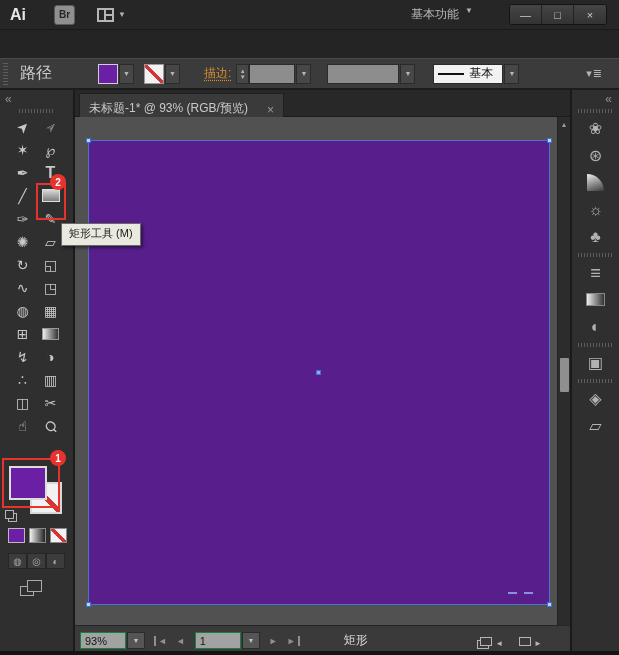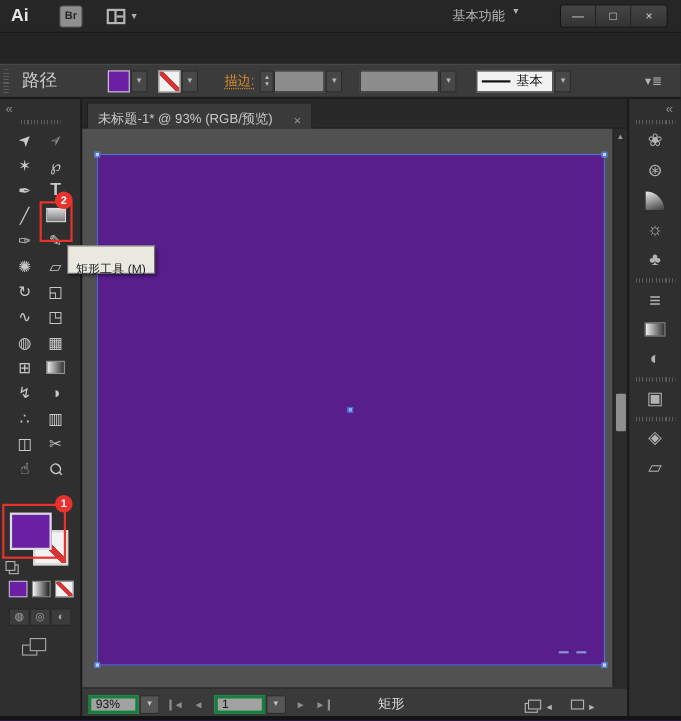--- a/index.html
+++ b/index.html
@@ -84,42 +84,42 @@
   .sw-grad { background:linear-gradient(90deg,#f2f2f2,#222); }
   .sw-none { background:linear-gradient(45deg,transparent 40%,#d43535 40%,#d43535 60%,transparent 60%),#f2f2f2; }
   #modesrow { position:absolute; left:8px; top:463px; display:flex; }
   .mode { width:19px; height:16px; background:#3c3c3c; border:1px solid #262626;
     display:flex; align-items:center; justify-content:center; font-size:10px; color:#a5a5a5; }
   #screenmode { position:absolute; left:20px; top:490px; width:24px; height:18px; }
   .smr1 { position:absolute; left:0; top:6px; width:14px; height:10px; border:1px solid #aaa; }
   .smr2 { position:absolute; left:7px; top:0; width:15px; height:12px; border:1px solid #aaa; background:#2f2f2f; }
   
   #tooltip { position:absolute; left:61px; top:223px; height:23px; background:#e9e9df; border:1px solid #6a6a6a;
-    color:#1a1a1a; font-size:11px; line-height:19px; padding:12px 7px; z-index:20; box-shadow:2px 2px 3px rgba(0,0,0,.45); }
+    color:#1a1a1a; font-size:11px; line-height:19px; padding:0 7px; z-index:20; box-shadow:2px 2px 3px rgba(0,0,0,.45); }
   
   #docarea { position:absolute; left:75px; top:90px; width:495px; height:565px; background:#3c3c3c; }
   #tabbar { position:absolute; left:0; top:0; width:495px; height:27px; background:#282828; border-bottom:1px solid #1a1a1a; }
   #doctab { position:absolute; left:4px; top:3px; height:24px; background:#3a3a3a; border:1px solid #1f1f1f; border-bottom:none;
     display:flex; align-items:flex-end; gap:19px; padding:0 9px; font-size:12px; color:#c9c9c9; }
   .tab-close { color:#9a9a9a; font-size:12px; }
   #canvas { position:absolute; left:0; top:27px; width:482px; height:508px; background:#515151; overflow:hidden; }
   #artboard { position:absolute; left:13px; top:23px; width:462px; height:465px; background:#581e8c; border:1px solid #4a72cf; }
   .handle { position:absolute; width:5px; height:5px; background:#bdd2ff; border:1px solid #3f6fd1; }
   .h-tl { left:-3px; top:-3px; } .h-tr { right:-3px; top:-3px; }
   .h-bl { left:-3px; bottom:-3px; } .h-br { right:-3px; bottom:-3px; }
   .centerdot { position:absolute; left:50%; top:50%; width:5px; height:5px; margin:-3px 0 0 -3px;
     background:#8fa8ff; border:1px solid #3f6fd1; }
   .selmark { position:absolute; width:9px; height:2px; background:#93a7e6; opacity:.85; }
   #vscroll { position:absolute; left:482px; top:27px; width:13px; height:508px; background:#2c2c2c; border-left:1px solid #222; }
   .vs-up { text-align:center; font-size:7px; color:#9a9a9a; padding-top:4px; }
   .vs-thumb { position:absolute; left:2px; top:241px; width:9px; height:34px; background:#8f8f8f; border-radius:1px; }
   
   #statusbar { position:absolute; left:0; top:535px; width:495px; height:30px; background:#3a3a3a;
     border-top:1px solid #262626; display:flex; align-items:center; padding-left:5px; }
-  .sfield { height:17px; background:#a2a2a2; border:3px solid #15803d; color:#141414; font-size:11px;
+  .sfield { height:17px; background:#a2a2a2; border:1px solid #15803d; color:#141414; font-size:11px;
     display:flex; align-items:center; padding:0 4px; }
   .zoomf { width:46px; } .pagef { width:46px; margin-left:10px; }
   .sdd { width:18px; height:17px; background:#555; border:1px solid #2b2b2b; display:flex; align-items:center;
     justify-content:center; font-size:7px; color:#c0c0c0; margin-left:1px; }
   .nav { font-size:9px; color:#8f8f8f; margin-left:9px; }
   .nav-first { border-left:2px solid #8f8f8f; padding-left:2px; }
   .nav-last { border-right:2px solid #8f8f8f; padding-right:2px; }
   .toolstatus { margin-left:44px; font-size:12px; color:#dcdcdc; }
   .sb-icons { margin-left:auto; margin-right:28px; display:flex; align-items:center; gap:16px; }
   .pgbox { display:inline-block; width:12px; height:9px; border:1px solid #b5b5b5;

